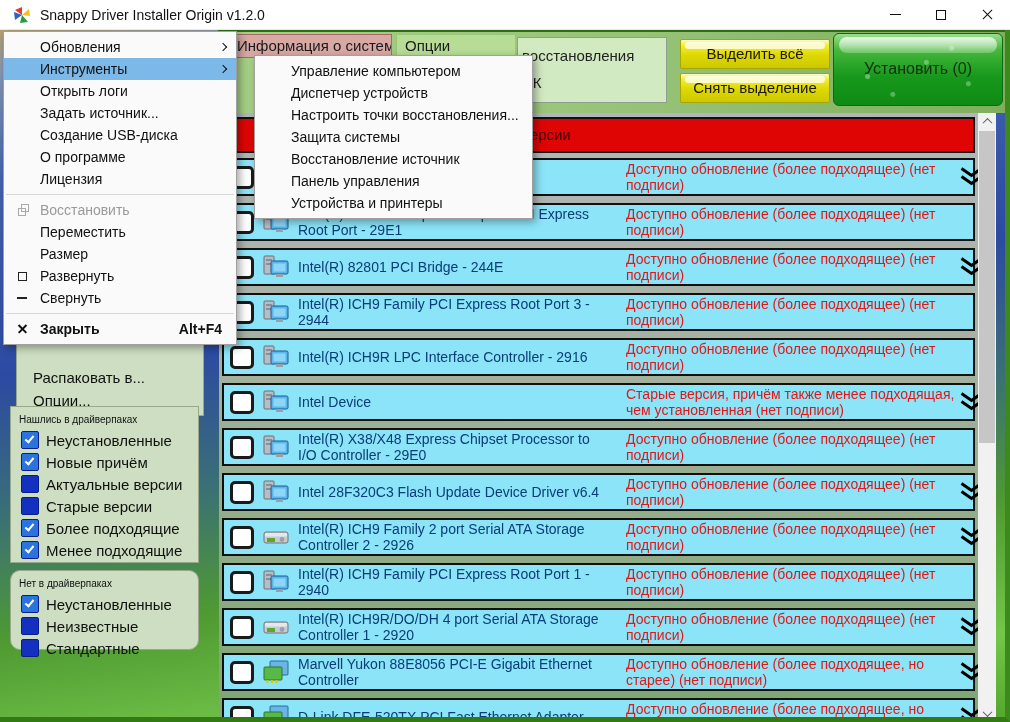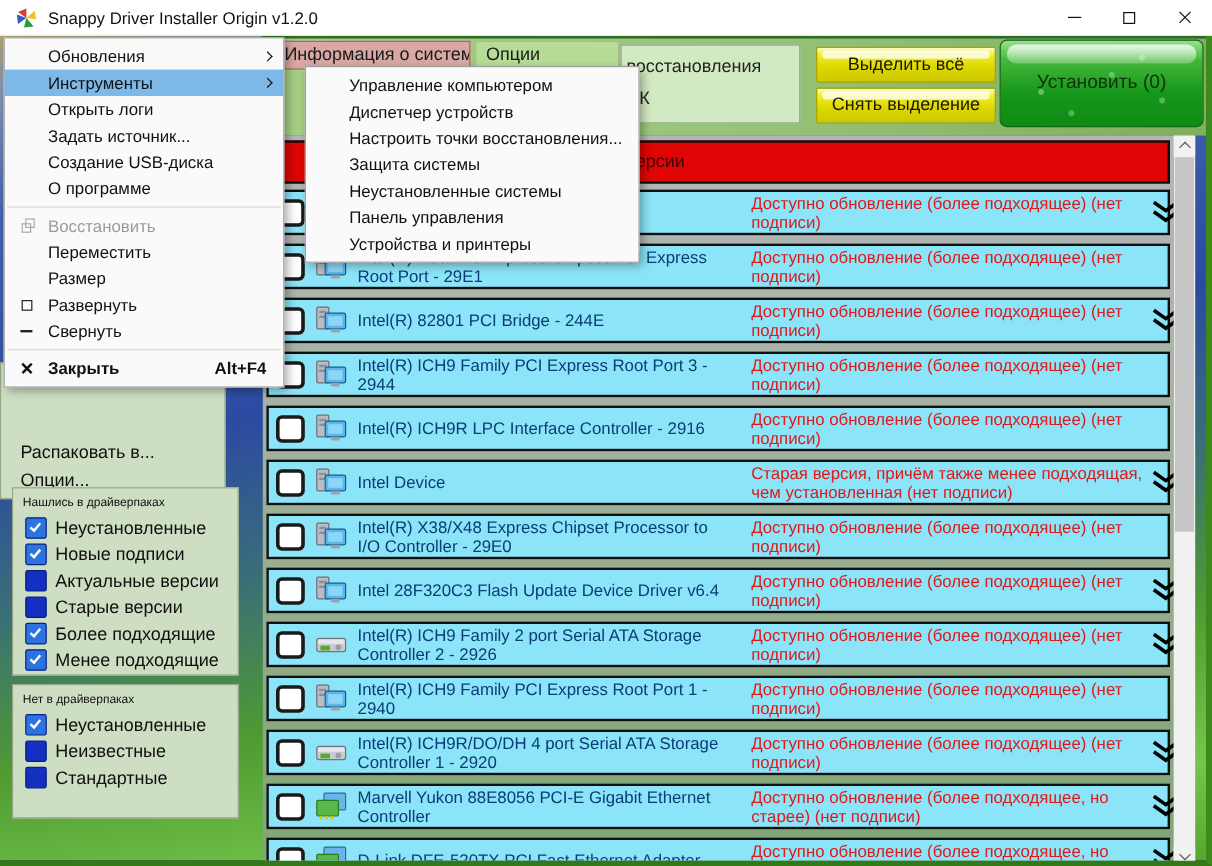--- a/index.html
+++ b/index.html
@@ -67,25 +67,25 @@
   .scrollbar{position:absolute;left:978px;top:83px;width:18px;height:609px;background:#f1f1f1;}
   .sb-arrow{position:absolute;left:0;width:18px;height:17px;display:flex;align-items:center;justify-content:center;background:#f1f1f1;}
   .sb-up{top:0;} .sb-down{bottom:0;}
   .sb-glyph{width:7px;height:7px;border-left:1.6px solid #5a5a5a;border-top:1.6px solid #5a5a5a;}
   .sb-up .sb-glyph{transform:rotate(45deg) translate(1px,1px);}
   .sb-down .sb-glyph{transform:rotate(225deg) translate(1px,1px);}
   .sb-thumb{position:absolute;left:1px;top:18px;width:16px;height:312px;background:#c6c6c6;}
 
   
   .side-panel{position:absolute;background:#cedec2;border:1px solid #98a888;font-size:15px;color:#101010;}
-  .panel-cmd{left:0;top:272px;width:188px;height:114px;}
+  .panel-cmd{left:16px;top:272px;width:188px;height:114px;}
   .panel-cmd .cmd-line{position:absolute;left:16px;white-space:nowrap;}
   .cmd-0{top:66px;} .cmd-1{top:89px;}
   .panel-found{left:10px;top:376px;width:189px;height:157px;padding:5px 0 0 6px;}
-  .panel-missing{left:10px;top:540px;width:189px;height:112px;padding:5px 0 0 6px;}
+  .panel-missing{left:10px;top:540px;width:189px;height:80px;padding:5px 0 0 6px;border-radius:10px;}
   .panel-title{font-size:10px;margin:2px 0 4px 2px;white-space:nowrap;}
   .cb-row{display:flex;align-items:center;height:22px;}
   .cb{flex:0 0 18px;height:18px;margin-left:4px;border-radius:2px;background:#1330c0;border:1px solid #0a1e88;position:relative;}
   .cb.checked{background:#2b74e0;}
   .cb.checked::after{content:"";position:absolute;left:3px;top:4px;width:9px;height:5px;border-left:2.4px solid #fff;border-bottom:2.4px solid #fff;transform:rotate(-50deg);}
   .cb-label{margin-left:7px;white-space:nowrap;}
 
   
   .menu{position:absolute;background:#fafafa;border:1px solid #a0a0a0;box-shadow:3px 3px 8px rgba(0,0,0,.35);z-index:50;}
   .main-menu{left:3px;top:1px;width:234px;padding:4px 0;}
@@ -248,21 +248,21 @@
             <svg width="28" height="26" viewBox="0 0 28 26">
               <rect x="2" y="2" width="10" height="18" rx="1" fill="#b8bcc4" stroke="#6a6e76"></rect>
               <rect x="4" y="5" width="6" height="2" fill="#8a8e96"></rect>
               <rect x="4" y="9" width="6" height="2" fill="#8a8e96"></rect>
               <rect x="9" y="7" width="17" height="13" rx="1.5" fill="#58b8ee" stroke="#1a5a8a"></rect>
               <rect x="11.5" y="9.5" width="12" height="8" fill="#8ed6f8"></rect>
               <rect x="14" y="20" width="7" height="3" fill="#9aa0a8"></rect>
             </svg>
           </span>
           <div class="drv-name">Intel Device</div>
-          <div class="drv-status">Старая версия, причём также менее подходящая, чем установленная (нет подписи)</div>
+          <div class="drv-status">Старые версия, причём также менее подходящая, чем установленная (нет подписи)</div>
           <span class="drv-chevron">
             <svg width="27" height="22" viewBox="0 0 27 22">
               <path d="M3.5 2.5 L13.5 9.5 L23.5 2.5" fill="none" stroke="#000" stroke-width="3"></path>
               <path d="M3.5 10.5 L13.5 17.5 L23.5 10.5" fill="none" stroke="#000" stroke-width="3"></path>
             </svg>
           </span>
         </div>
         <div class="drv-row">
           <span class="row-cb"></span>
           <span class="row-icon">
@@ -410,21 +410,21 @@
     </div>
     <div class="side-panel panel-found">
       <div class="panel-title">Нашлись в драйверпаках</div>
       <div class="cb-list">
           <div class="cb-row">
             <span class="cb checked"></span>
             <span class="cb-label">Неустановленные</span>
           </div>
           <div class="cb-row">
             <span class="cb checked"></span>
-            <span class="cb-label">Новые подписи</span>
+            <span class="cb-label">Новые причём</span>
           </div>
           <div class="cb-row">
             <span class="cb"></span>
             <span class="cb-label">Актуальные версии</span>
           </div>
           <div class="cb-row">
             <span class="cb"></span>
             <span class="cb-label">Старые версии</span>
           </div>
           <div class="cb-row">
@@ -474,20 +474,24 @@
           <span class="m-gutter"></span>
           <span class="m-label">Задать источник...</span>
         </div>
         <div class="menu-item">
           <span class="m-gutter"></span>
           <span class="m-label">Создание USB-диска</span>
         </div>
         <div class="menu-item">
           <span class="m-gutter"></span>
           <span class="m-label">О программе</span>
+        </div>
+        <div class="menu-item">
+          <span class="m-gutter"></span>
+          <span class="m-label">Лицензия</span>
         </div>
         <div class="menu-sep"></div>
         <div class="menu-item disabled">
           <span class="m-gutter">
             <span class="mi-restore"></span>
           </span>
           <span class="m-label">Восстановить</span>
         </div>
         <div class="menu-item">
           <span class="m-gutter"></span>
@@ -531,21 +535,21 @@
         <div class="menu-item">
           <span class="m-gutter"></span>
           <span class="m-label">Настроить точки восстановления...</span>
         </div>
         <div class="menu-item">
           <span class="m-gutter"></span>
           <span class="m-label">Защита системы</span>
         </div>
         <div class="menu-item">
           <span class="m-gutter"></span>
-          <span class="m-label">Неустановленные системы</span>
+          <span class="m-label">Восстановление источник</span>
         </div>
         <div class="menu-item">
           <span class="m-gutter"></span>
           <span class="m-label">Панель управления</span>
         </div>
         <div class="menu-item">
           <span class="m-gutter"></span>
           <span class="m-label">Устройства и принтеры</span>
         </div>
       </div>

